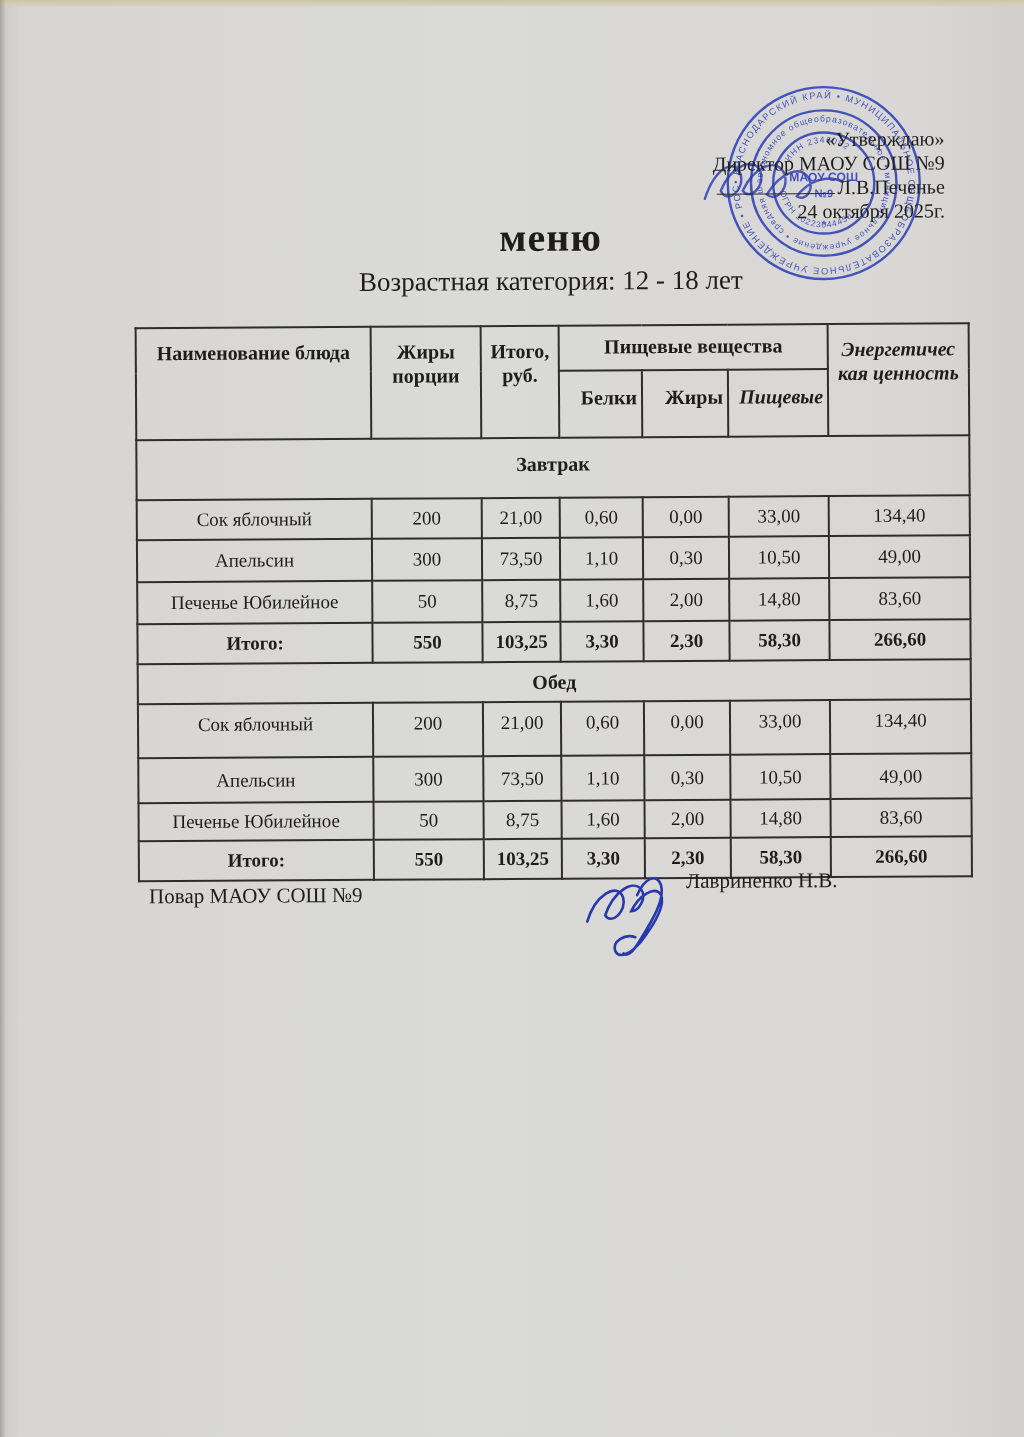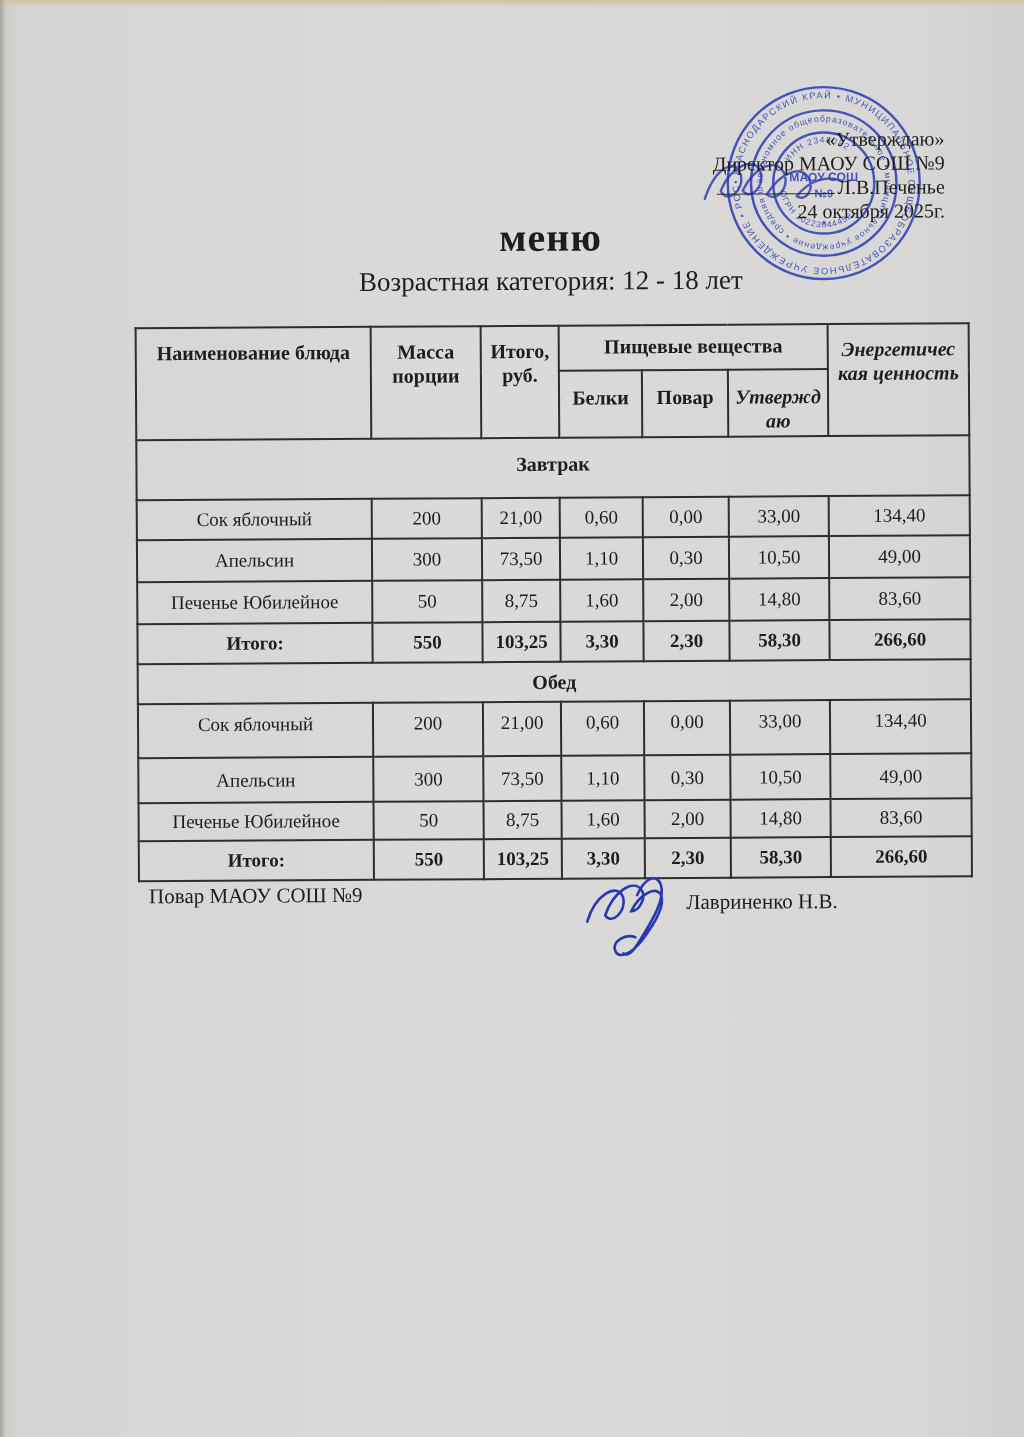--- a/index.html
+++ b/index.html
@@ -29,32 +29,32 @@
   .title-wrap{position:absolute;left:137px;top:216px;width:833px;text-align:center;}
   .doc-title{font-size:40px;font-weight:700;letter-spacing:1px;line-height:44px;}
   .doc-subtitle{font-size:27px;margin-top:6px;}
 
   
   table.menu{position:absolute;left:137px;top:325px;width:833px;
     border-collapse:collapse;table-layout:fixed;}
   table.menu td{border:2px solid #2e2d2a;text-align:center;vertical-align:middle;
     font-size:19px;padding:2px 4px;overflow:hidden;}
   tr.hdr1 td{font-weight:700;font-size:20px;vertical-align:top;padding-top:12px;line-height:24px;}
-  tr.hdr2 td{font-weight:700;font-size:20px;vertical-align:top;padding-top:14px;line-height:24px;}
+  tr.hdr2 td{font-weight:700;font-size:20px;vertical-align:top;padding-top:14px;line-height:24px;text-align:right;}
   td.wrapany{overflow-wrap:anywhere;font-style:italic;}
   tr.section td{font-weight:700;font-size:20px;}
   tr.sec-tall td{vertical-align:top;padding-top:14px;}
   tr.total td{font-weight:700;}
   tr.tall td{vertical-align:top;padding-top:9px;}
   .h45{height:45px}.h67{height:67px}.h60{height:60px}.h40{height:40px}
   .h42{height:42px}.h54{height:54px}.h38{height:38px}
 
   
   .cook-label{position:absolute;left:148px;top:882px;font-size:21px;}
-  .cook-name{position:absolute;left:685px;top:870px;font-size:21px;margin-top:21px;}
+  .cook-name{position:absolute;left:685px;top:870px;font-size:21px;}
   .cook-sign{position:absolute;left:568px;top:862px;width:115px;height:105px;}
 </style>
 </head>
 <body>
 
 <div class="top-edge"></div>
 <div class="left-edge"></div>
 
 <div class="sheet">
 
@@ -113,29 +113,29 @@
         <col style="width:110px">
         <col style="width:78px">
       <col style="width:83px">
         <col style="width:86px">
         <col style="width:100px">
         <col style="width:141px">
     </colgroup>
     <tbody>
       <tr class="hdr1 h45">
         <td rowspan="2">Наименование блюда</td>
-        <td rowspan="2">Масса порции</td>
+        <td rowspan="2">Жиры порции</td>
         <td rowspan="2">Итого, руб.</td>
         <td colspan="3" style="padding-top:8px">Пищевые вещества</td>
         <td rowspan="2" class="wrapany">Энергетичес кая ценность</td>
       </tr>
       <tr class="hdr2 h67">
         <td>Белки</td>
-        <td>Повар</td>
-        <td class="wrapany">Утверждаю</td>
+        <td>Жиры</td>
+        <td class="wrapany">Пищевые</td>
       </tr>
 
       <tr class="section sec-tall h60">
         <td colspan="7">Завтрак</td>
       </tr>
       <tr class="h40">
         <td>Сок яблочный</td>
         <td>200</td>
         <td>21,00</td>
         <td>0,60</td>

